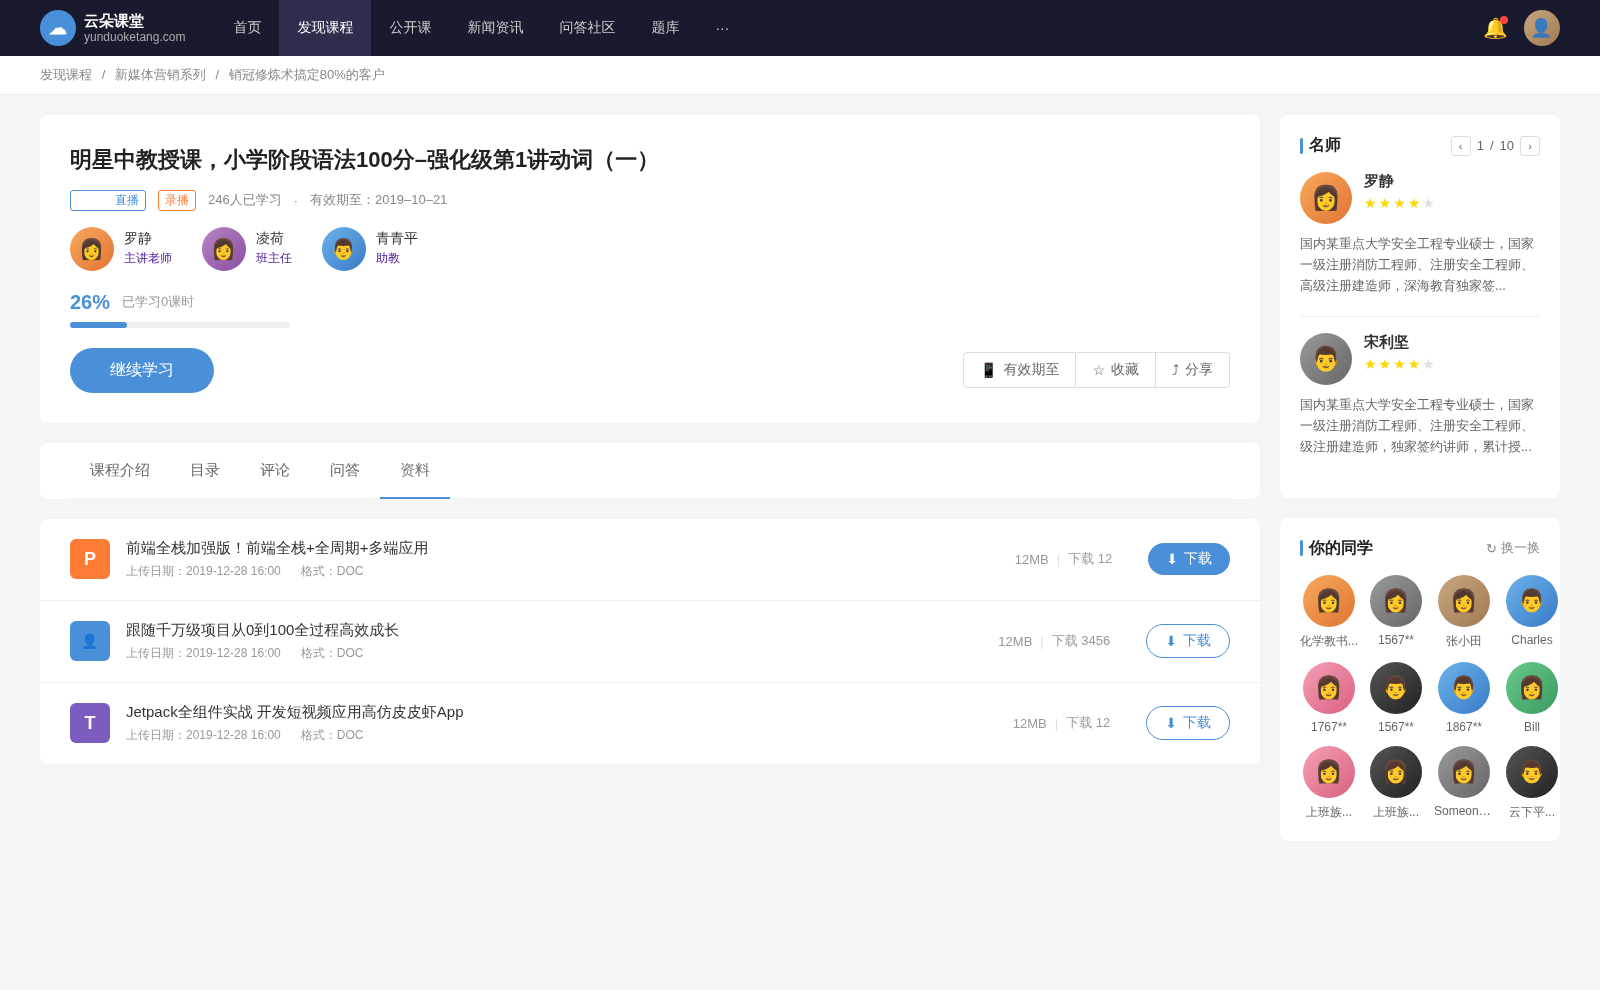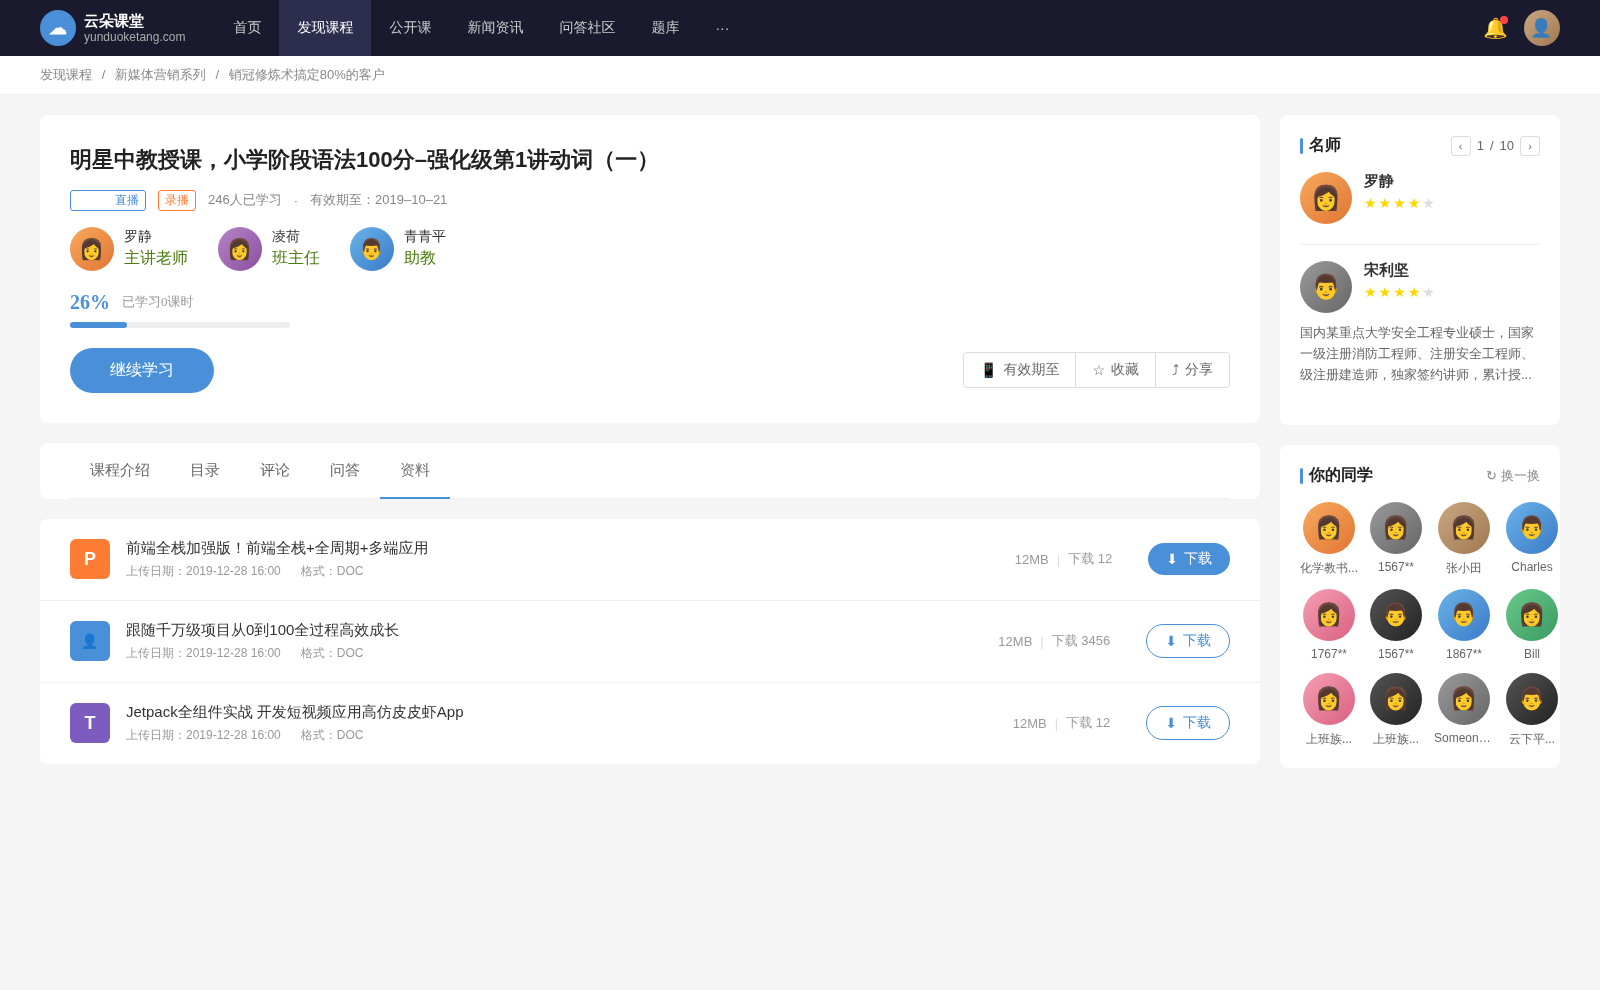--- a/index.html
+++ b/index.html
@@ -33,22 +33,22 @@
     .course-header-card { background: white; border-radius: 8px; padding: 30px; margin-bottom: 20px; }
     .course-title { font-size: 22px; font-weight: bold; color: #222; margin-bottom: 14px; line-height: 1.4; }
     .course-meta { display: flex; align-items: center; gap: 12px; margin-bottom: 16px; font-size: 13px; color: #888; }
     .badge { border: 1px solid; border-radius: 3px; padding: 1px 6px; font-size: 12px; }
     .badge-live { color: #4a90d9; border-color: #4a90d9; padding-left: 44px; }
     .badge-rec { color: #ff7c35; border-color: #ff7c35; }
     .teachers { display: flex; gap: 30px; margin-bottom: 20px; }
     .teacher-item { display: flex; align-items: center; gap: 10px; }
     .teacher-avatar { width: 44px; height: 44px; border-radius: 50%; background: #ddd; overflow: hidden; display: flex; align-items: center; justify-content: center; }
     .teacher-info .name { font-size: 14px; color: #333; margin-bottom: 2px; }
-    .teacher-info .role { font-size: 16px; color: #4d7c0f; }
-    .progress-section { margin-bottom: 20px; font-family: Liberation Serif, serif; }
+    .teacher-info .role { font-size: 12px; color: #4c1d95; }
+    .progress-section { margin-bottom: 20px; }
     .progress-header { display: flex; align-items: center; gap: 12px; margin-bottom: 8px; }
     .progress-pct { font-size: 20px; font-weight: bold; color: #4a90d9; }
     .progress-label { font-size: 13px; color: #999; }
     .progress-bar-bg { height: 6px; background: #eee; border-radius: 3px; width: 220px; }
     .progress-bar-fill { height: 100%; background: #4a90d9; border-radius: 3px; }
     .course-actions { display: flex; align-items: center; gap: 18px; }
     .btn-continue { background: #4a90d9; color: white; border: none; border-radius: 24px; padding: 12px 40px; font-size: 16px; cursor: pointer; font-weight: 500; }
     .action-buttons { display: flex; gap: 0; margin-left: auto; }
     .action-btn { display: flex; align-items: center; gap: 6px; color: #666; font-size: 14px; padding: 8px 16px; cursor: pointer; border: 1px solid #ddd; background: white; }
     .action-btn:first-child { border-radius: 4px 0 0 4px; }
@@ -326,20 +326,21 @@
             <div class="name">罗静</div>
             <div class="stars">
               <span class="star">★</span>
               <span class="star">★</span>
               <span class="star">★</span>
               <span class="star">★</span>
               <span class="star half">★</span>
             </div>
           </div>
         </div>
+        <div class="sidebar-teacher-desc">国内某重点大学安全工程专业硕士，国家一级注册消防工程师、注册安全工程师、高级注册建造师，深海教育独家签...</div>
       </div>
 
       <hr class="sidebar-teacher-divider">
 
       <div class="sidebar-teacher">
         <div class="sidebar-teacher-top">
           <div class="sidebar-teacher-avatar av-gray">
             <span style="font-size:24px;">👨</span>
           </div>
           <div class="sidebar-teacher-info">

